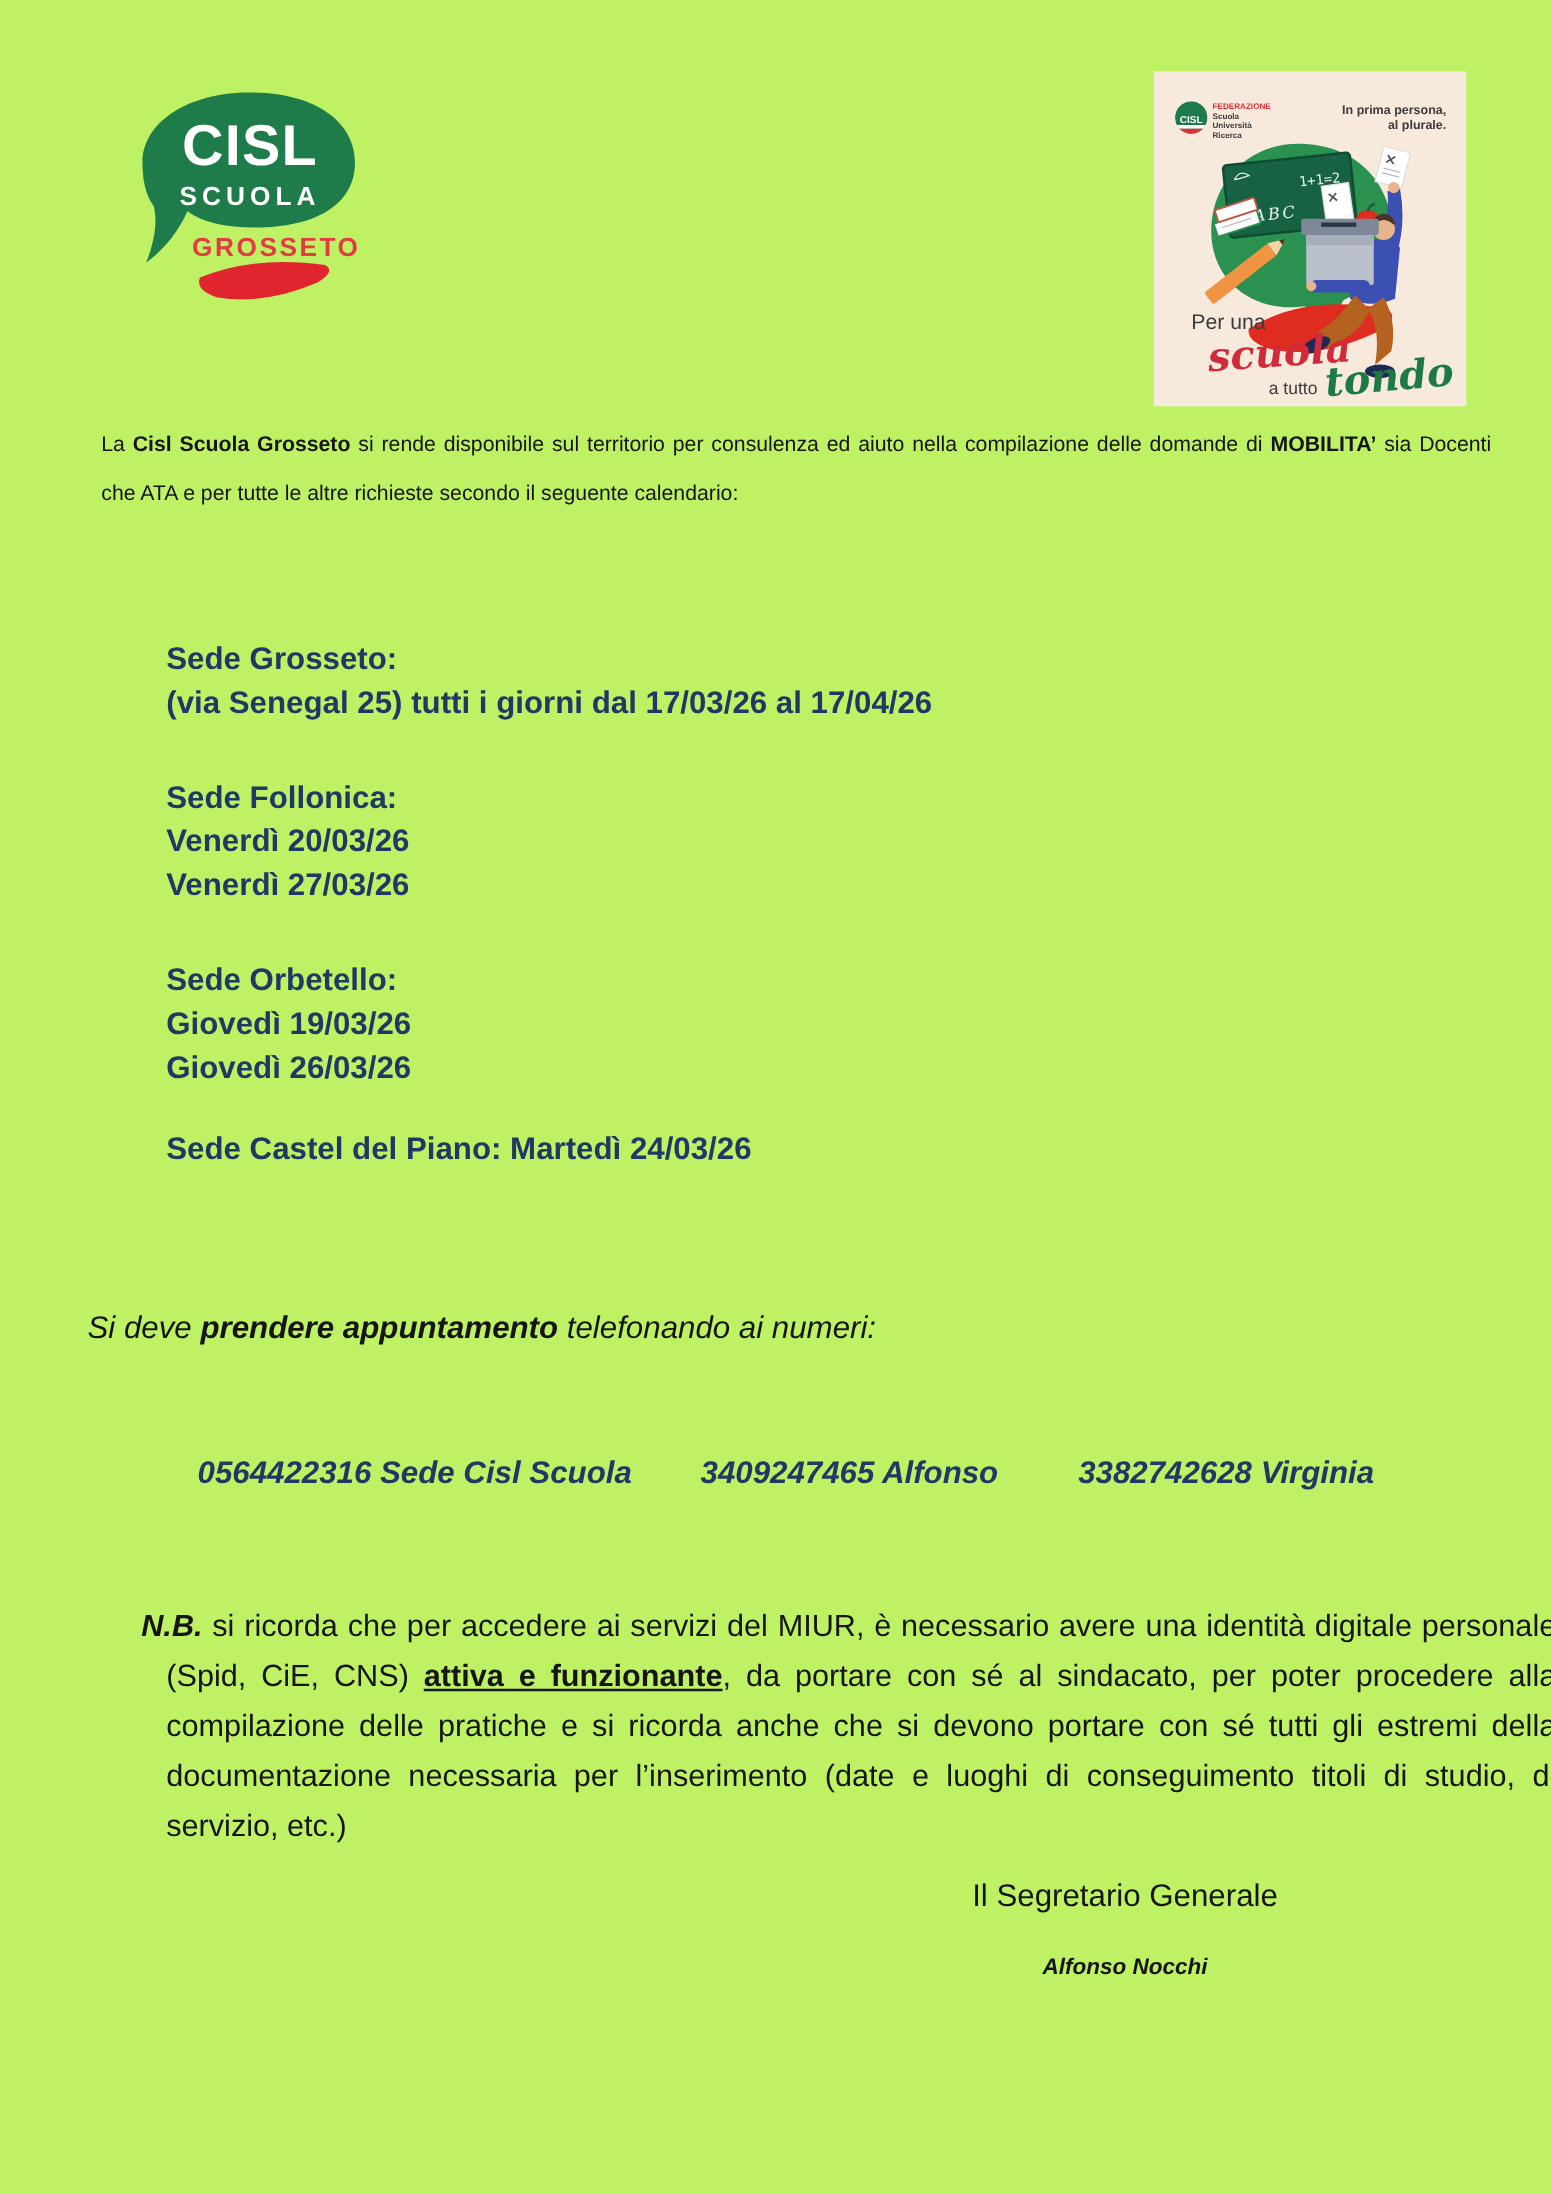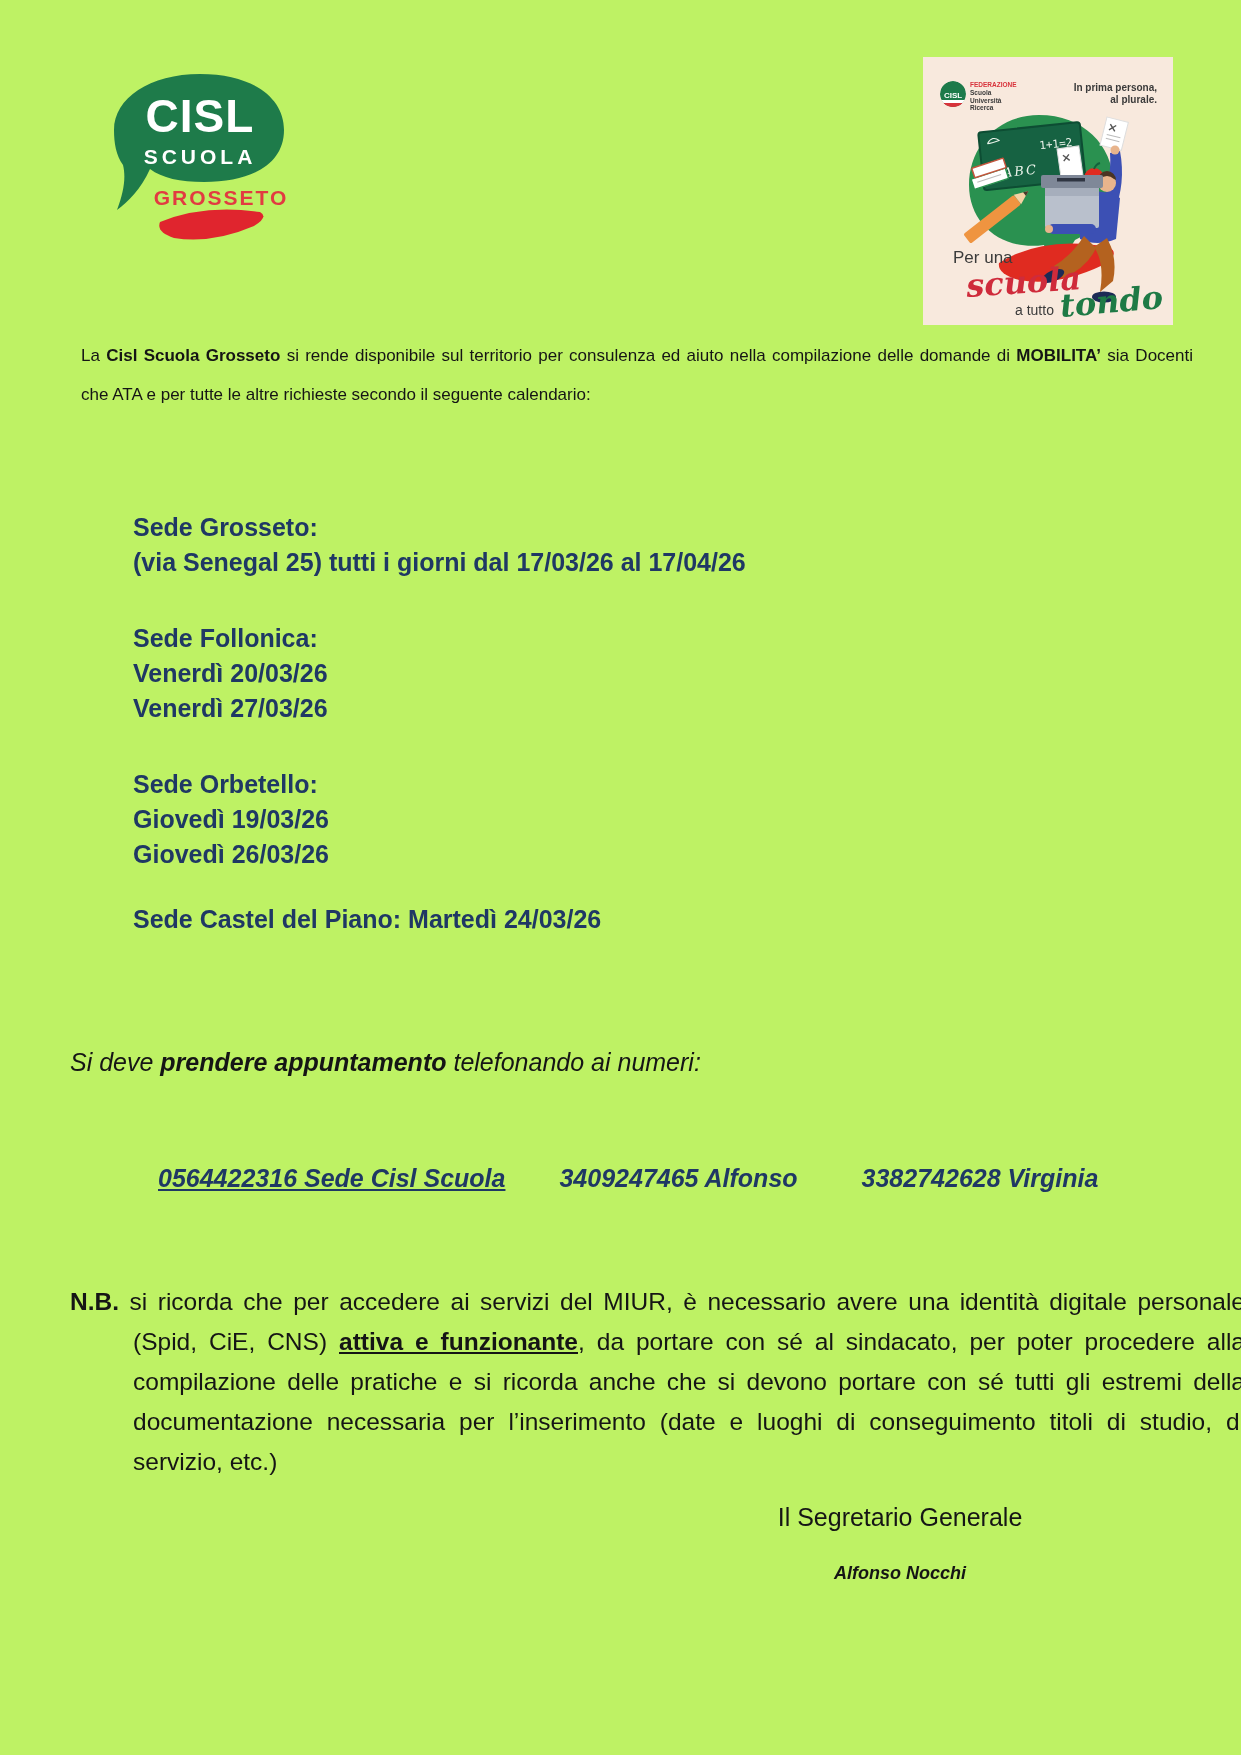--- a/index.html
+++ b/index.html
@@ -26,29 +26,29 @@
   .appointment{
     position:absolute;left:70px;top:1048px;width:1100px;margin:0;
     font-size:25px;font-style:italic;color:#151515;
   }
   .appointment b{font-weight:bold;}
   
   .phones{
     position:absolute;left:158px;top:1164px;width:1020px;margin:0;
     color:#1f3864;font-weight:bold;font-style:italic;font-size:25px;white-space:nowrap;
   }
-  .phones .ph1{margin-right:30px;text-decoration:underline;}
-  .phones .ph2{margin-right:64px;margin-left:24px;}
+  .phones .ph1{margin-right:55px;}
+  .phones .ph2{margin-right:64px;}
   
   .nb{
     position:absolute;left:70px;top:1282px;width:1112px;margin:0;
     font-size:24.5px;line-height:40px;text-align:justify;color:#151515;
     padding-left:63px;text-indent:-63px;
   }
-  .nb .nb-label{font-weight:bold;}
+  .nb .nb-label{font-weight:bold;font-style:italic;margin-left:43px;}
   .nb .uline{font-weight:bold;text-decoration:underline;}
   
   .signature{position:absolute;left:650px;top:1503px;width:500px;text-align:center;}
   .signature .role{margin:0;font-size:25px;color:#151515;}
   .signature .name{margin:31px 0 0 0;font-size:18px;font-weight:bold;font-style:italic;color:#151515;}
 </style>
 </head>
 <body>
 
 <div class="page">

